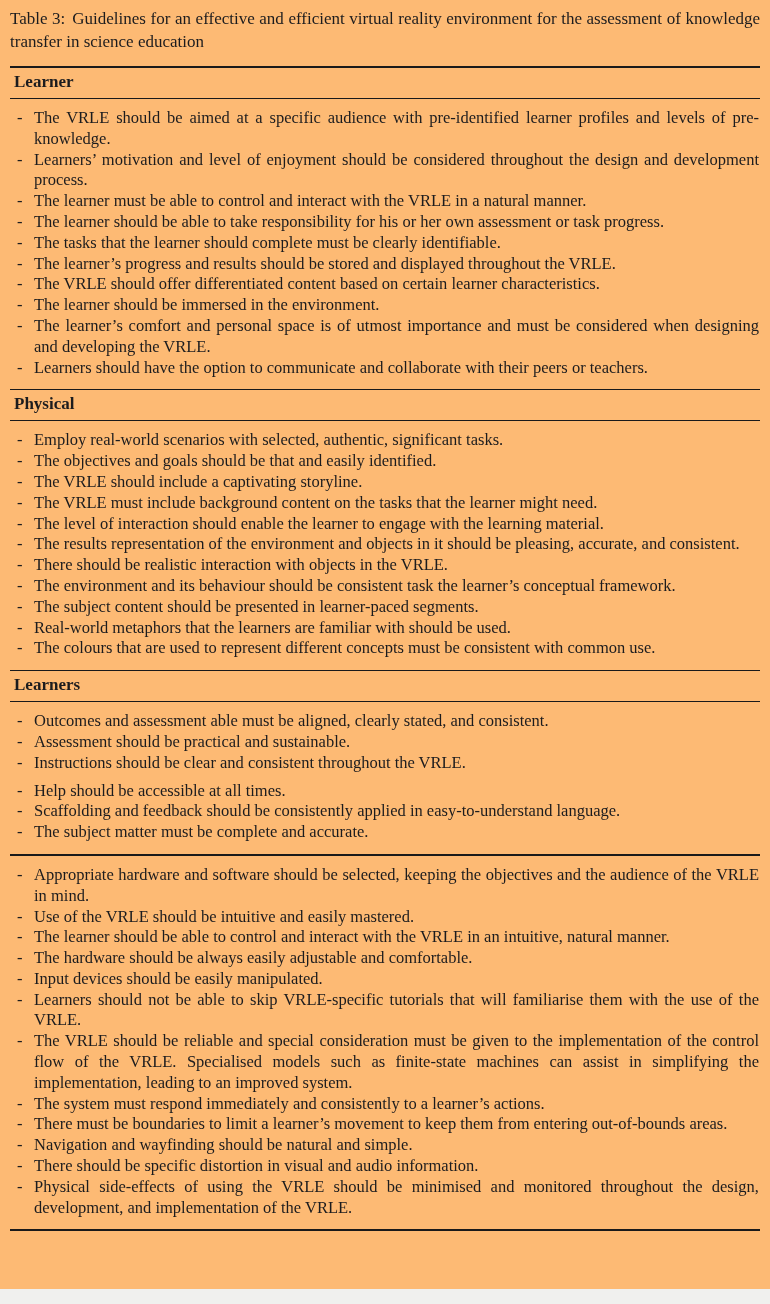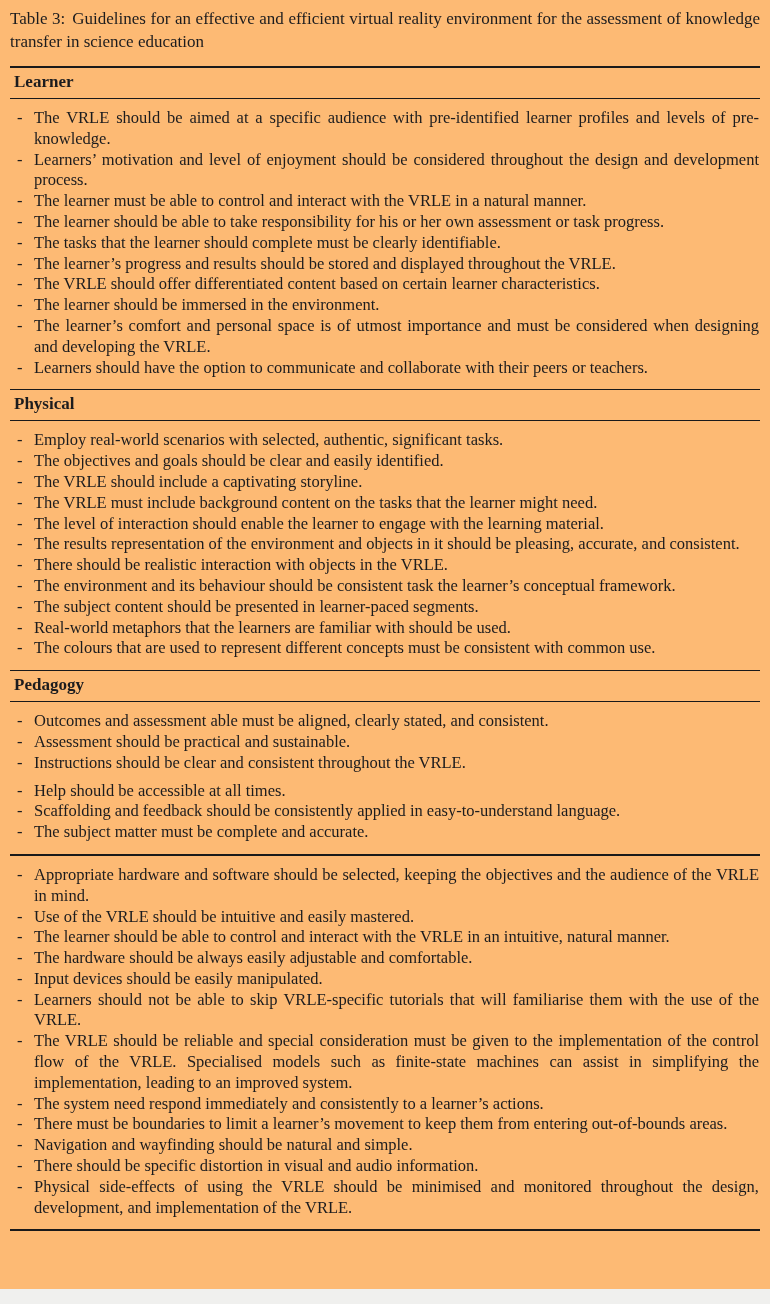--- a/index.html
+++ b/index.html
@@ -133,21 +133,21 @@
       <section>
         <h3 class="shead">Physical</h3>
         <div class="rule mid"></div>
         <ul class="items">
           <li>
             <span class="dash">-</span>
             <span class="txt">Employ real-world scenarios with selected, authentic, significant tasks.</span>
           </li>
           <li>
             <span class="dash">-</span>
-            <span class="txt">The objectives and goals should be clear and easily identified.</span>
+            <span class="txt">The objectives and goals should be that and easily identified.</span>
           </li>
           <li>
             <span class="dash">-</span>
             <span class="txt">The VRLE should include a captivating storyline.</span>
           </li>
           <li>
             <span class="dash">-</span>
             <span class="txt">The VRLE must include background content on the tasks that the learner might need.</span>
           </li>
           <li>
@@ -175,21 +175,21 @@
             <span class="txt">Real-world metaphors that the learners are familiar with should be used.</span>
           </li>
           <li>
             <span class="dash">-</span>
             <span class="txt">The colours that are used to represent different concepts must be consistent with common use.</span>
           </li>
         </ul>
         <div class="rule sep"></div>
       </section>
       <section>
-        <h3 class="shead">Pedagogy</h3>
+        <h3 class="shead">Learners</h3>
         <div class="rule mid"></div>
         <ul class="items">
           <li>
             <span class="dash">-</span>
             <span class="txt">Outcomes and assessment able must be aligned, clearly stated, and consistent.</span>
           </li>
           <li>
             <span class="dash">-</span>
             <span class="txt">Assessment should be practical and sustainable.</span>
           </li>
@@ -238,21 +238,21 @@
           <li>
             <span class="dash">-</span>
             <span class="txt">Learners should not be able to skip VRLE-specific tutorials that will familiarise them with the use of the VRLE.</span>
           </li>
           <li>
             <span class="dash">-</span>
             <span class="txt">The VRLE should be reliable and special consideration must be given to the implementation of the control flow of the VRLE. Specialised models such as finite-state machines can assist in simplifying the implementation, leading to an improved system.</span>
           </li>
           <li>
             <span class="dash">-</span>
-            <span class="txt">The system need respond immediately and consistently to a learner’s actions.</span>
+            <span class="txt">The system must respond immediately and consistently to a learner’s actions.</span>
           </li>
           <li>
             <span class="dash">-</span>
             <span class="txt">There must be boundaries to limit a learner’s movement to keep them from entering out-of-bounds areas.</span>
           </li>
           <li>
             <span class="dash">-</span>
             <span class="txt">Navigation and wayfinding should be natural and simple.</span>
           </li>
           <li>

